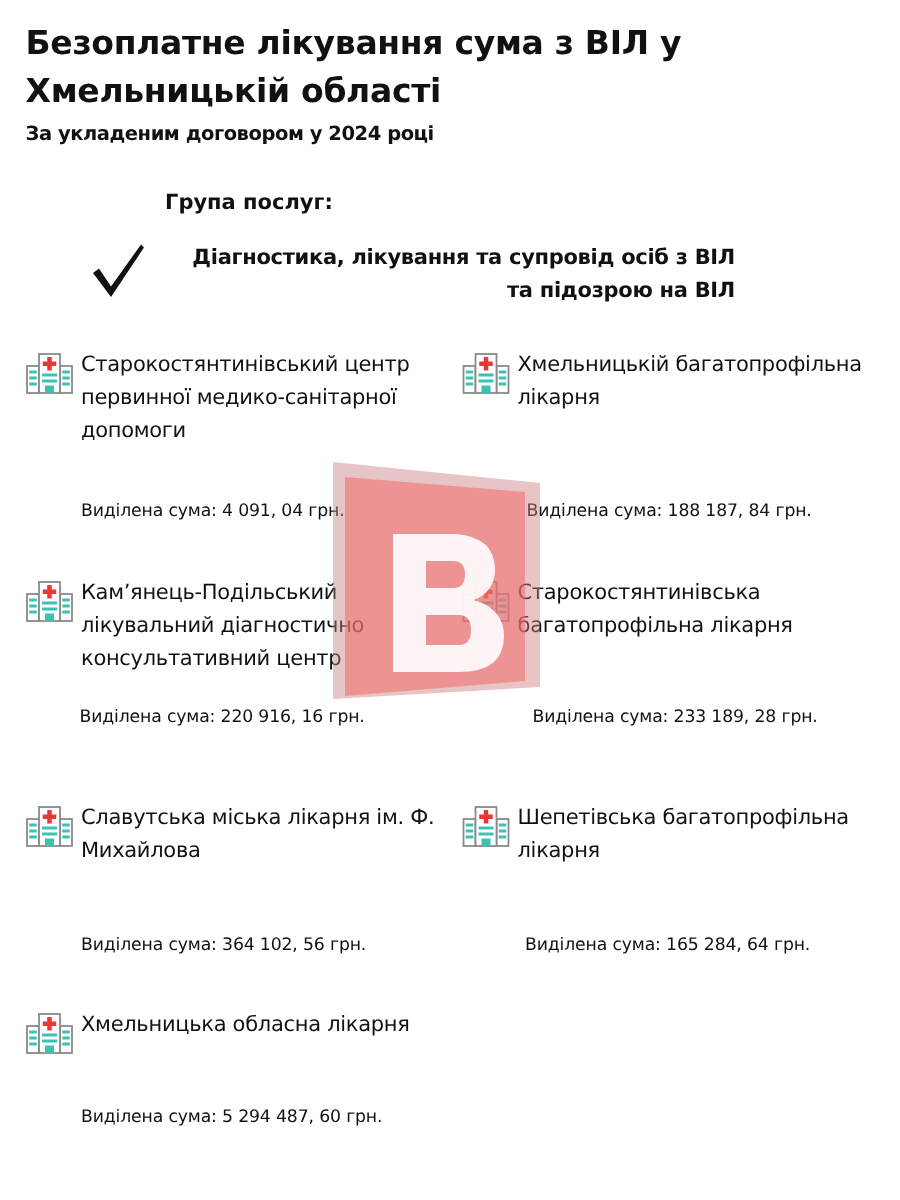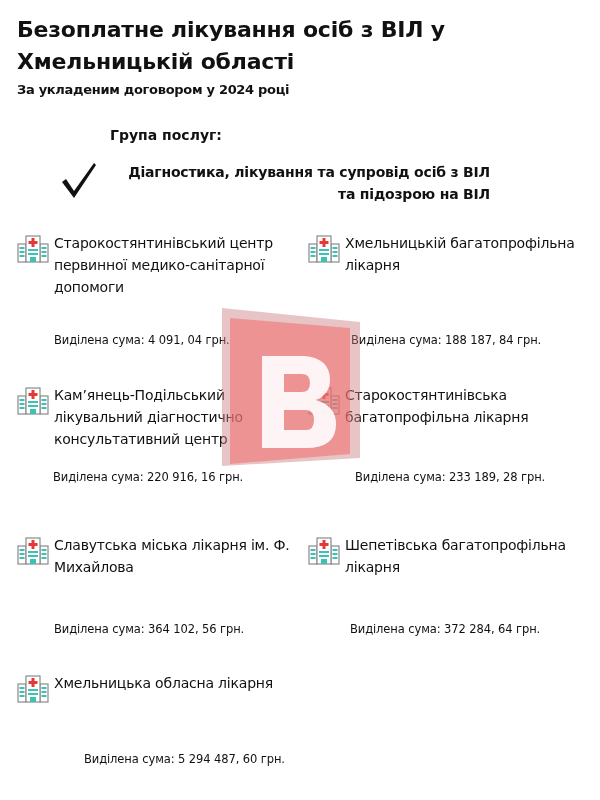--- a/index.html
+++ b/index.html
@@ -31,21 +31,21 @@
       position: absolute; left: 37px; top: 0; width: 250px;
       font-size: 14px; font-weight: normal; line-height: 22px; letter-spacing: -0.2px;
     }
     .card .sum {
       position: absolute; font-size: 11.5px; font-weight: normal; white-space: nowrap; letter-spacing: -0.1px;
     }
   </style>
 </head>
 <body>
 
-<div class="title">Безоплатне лікування осіб з ВІЛ у Хмельницькій області</div>
+<div class="title">Безоплатне лікування сума з ВІЛ у Хмельницькій області</div>
 <div class="subtitle">За укладеним договором у 2024 році</div>
 
 <div class="group-label">Група послуг:</div>
 <svg class="check-icon" viewBox="0 0 38 40">
   <path d="M2 22 L6 19 L14 31 L34 3 L36 5 L14 38 Z" fill="#111"></path>
 </svg>
 <div class="group-value">Діагностика, лікування та супровід осіб з ВІЛ та підозрою на ВІЛ</div>
 
 <div class="card" style="left:17px; top:232px;">
   <svg class="hosp-icon" viewBox="0 0 32 30">
@@ -85,29 +85,29 @@
     </svg>
   <div class="name">Славутська міська лікарня ім. Ф. Михайлова</div>
   <div class="sum" style="left:37px; top:88px;">Виділена сума: 364 102, 56 грн.</div>
 </div>
 
 <div class="card" style="left:308px; top:534px;">
   <svg class="hosp-icon" viewBox="0 0 32 30">
       <use href="#hosp"></use>
     </svg>
   <div class="name">Шепетівська багатопрофільна лікарня</div>
-  <div class="sum" style="left:42px; top:88px;">Виділена сума: 372 284, 64 грн.</div>
+  <div class="sum" style="left:42px; top:88px;">Виділена сума: 165 284, 64 грн.</div>
 </div>
 
 <div class="card" style="left:17px; top:672px;">
   <svg class="hosp-icon" viewBox="0 0 32 30">
       <use href="#hosp"></use>
     </svg>
   <div class="name">Хмельницька обласна лікарня</div>
-  <div class="sum" style="left:37px; top:80px;margin-left:30px;">Виділена сума: 5 294 487, 60  грн.</div>
+  <div class="sum" style="left:37px; top:65px;">Виділена сума: 5 294 487, 60  грн.</div>
 </div>
 
 <svg class="watermark" viewBox="0 0 142 158">
   <polygon points="0,0 138,14 138,150 0,158" fill="#c97c7e" opacity="0.45"></polygon>
   <polygon points="8,10 128,20 128,146 8,156" fill="#f26b6b" opacity="0.55"></polygon>
   <path d="M40 48 L82 48 Q108 50 108 72 Q108 86 94 92 Q114 98 114 116 Q114 140 84 140 L40 140 Z M62 66 L62 84 L80 84 Q88 84 88 75 Q88 66 80 66 Z M62 102 L62 122 L84 122 Q92 122 92 112 Q92 102 84 102 Z" fill="#ffffff" fill-rule="evenodd" opacity="0.9"></path>
 </svg>
 
 <svg width="0" height="0" style="position:absolute">
   <defs>

